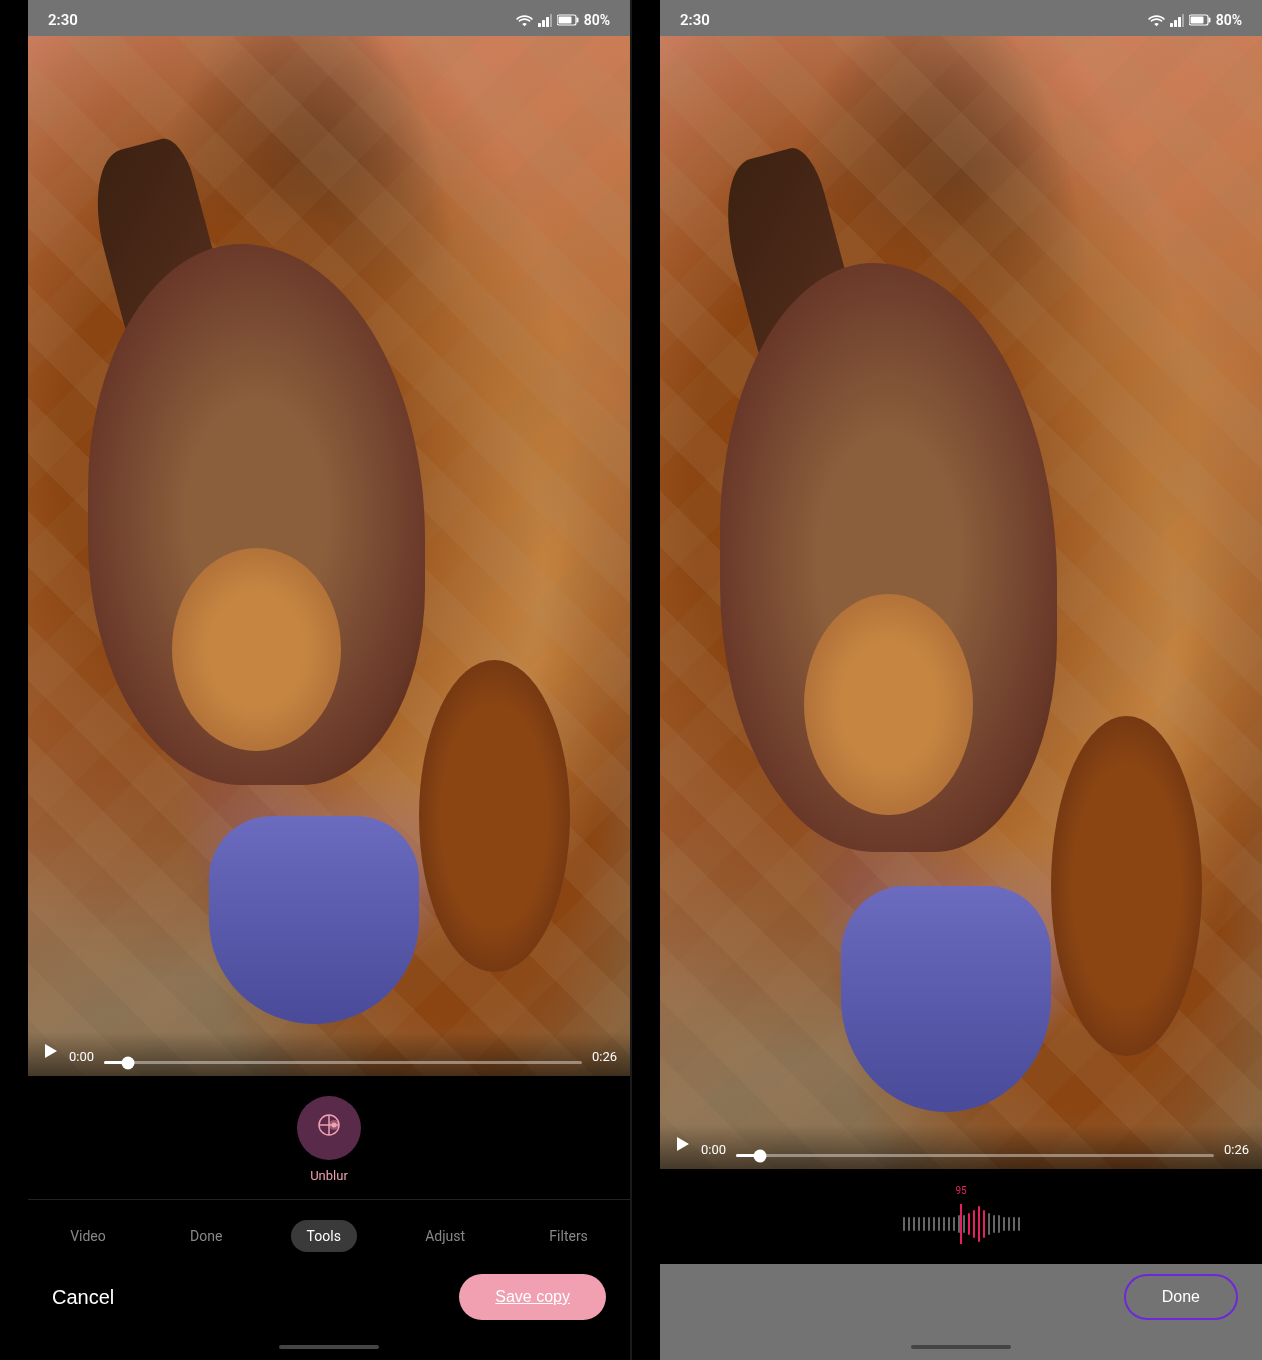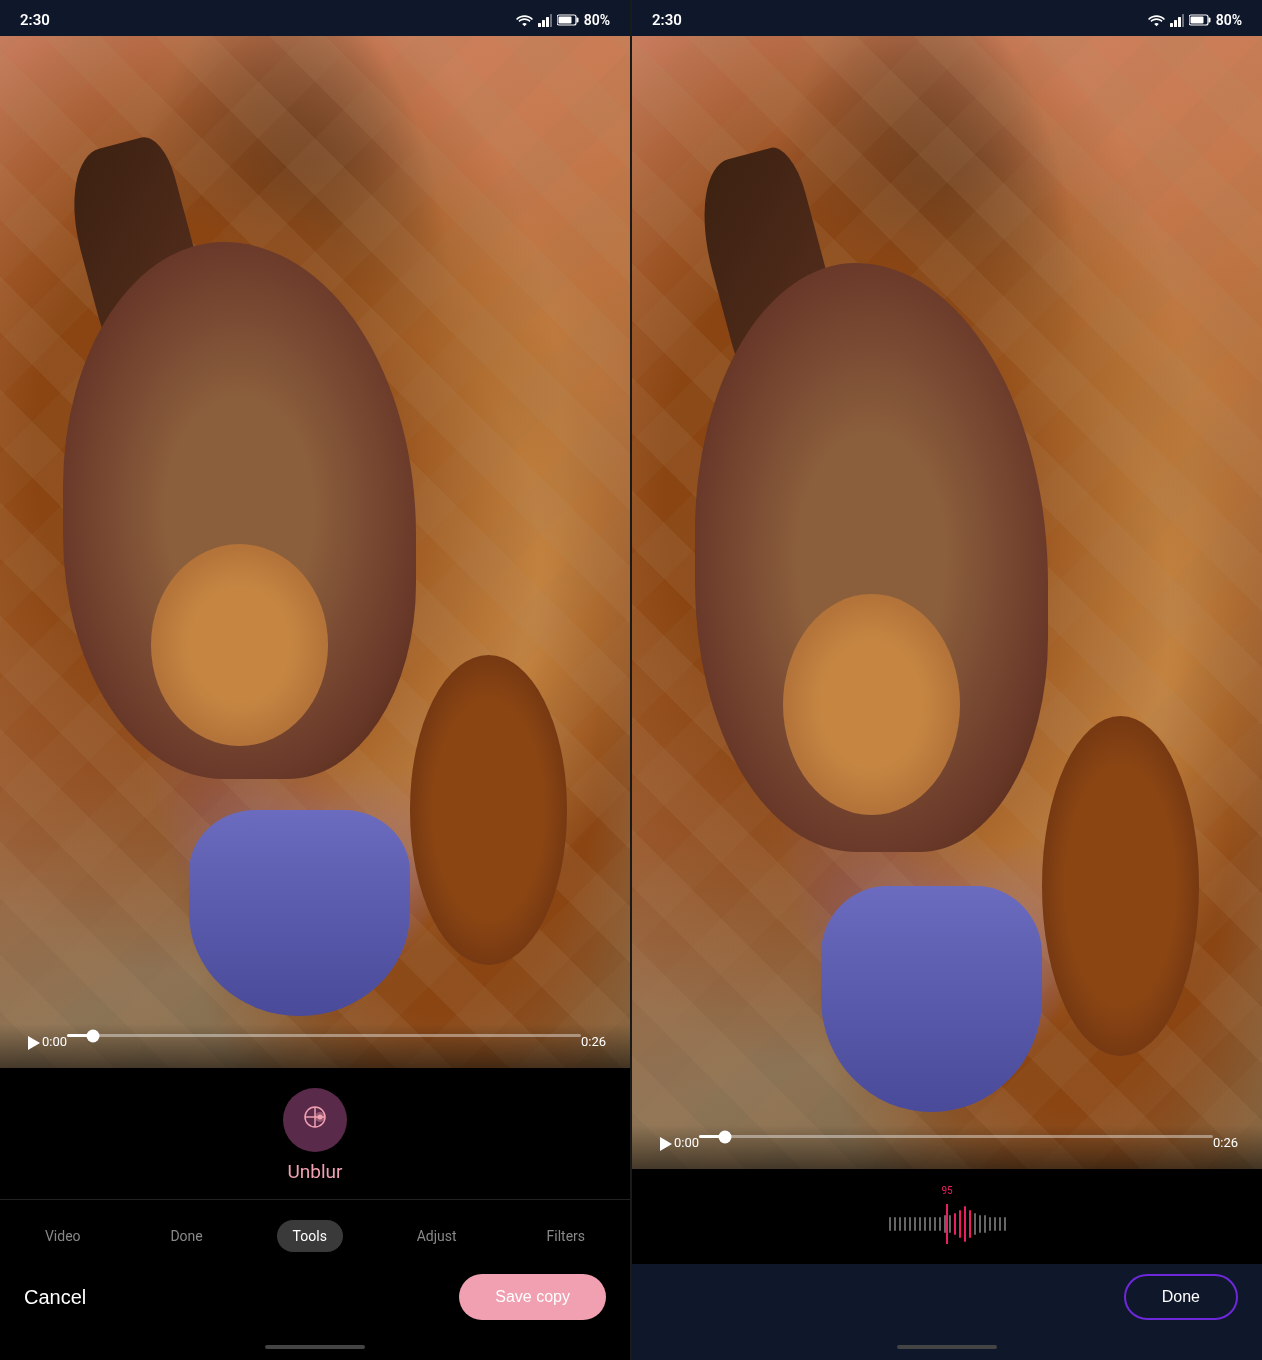--- a/index.html
+++ b/index.html
@@ -10,22 +10,23 @@
       background: #000;
       display: flex;
       font-family: 'Roboto', Arial, sans-serif;
       overflow: hidden;
     }
 
     .phone-panel {
       flex: 1;
       display: flex;
       flex-direction: column;
-      background: #0f172a;
+      background: #737373;
       position: relative;
+      margin-left: 28px;
     }
 
     .divider {
       width: 2px;
       background: #1a1a1a;
       flex-shrink: 0;
     }
 
     
     .status-bar {
@@ -137,25 +138,25 @@
       background: linear-gradient(180deg, #6B6BBF 0%, #4a4a9a 100%);
       border-radius: 30% 30% 50% 50%;
     }
 
     
     .playback-bar {
       position: absolute;
       bottom: 0;
       left: 0;
       right: 0;
-      padding: 10px 24px 12px;
+      padding: 10px 13px 12px;
       background: linear-gradient(transparent, rgba(0,0,0,0.5));
       display: flex;
-      align-items: flex-start;
-      gap: 0;
+      align-items: flex-end;
+      gap: 10px;
     }
 
     .play-btn {
       color: #fff;
       font-size: 16px;
       flex-shrink: 0;
     }
 
     .time-label {
       color: #fff;
@@ -220,21 +221,21 @@
       margin-bottom: 8px;
     }
 
     .tool-icon-inner {
       color: #f0a0b0;
       font-size: 26px;
     }
 
     .tool-label {
       color: #f0a0b0;
-      font-size: 19px;
+      font-size: 13px;
     }
 
     
     .tab-nav {
       display: flex;
       justify-content: space-around;
       padding: 20px 0 12px;
       border-top: 1px solid #222;
     }
 
@@ -270,20 +271,21 @@
 
     .save-btn {
       background: #f0a0b0;
       color: #fff;
       border: none;
       border-radius: 24px;
       padding: 14px 36px;
       font-size: 16px;
       font-weight: 500;
       cursor: pointer;
+      text-decoration: underline;
     }
 
     
     .home-indicator {
       height: 20px;
       display: flex;
       align-items: center;
       justify-content: center;
       padding-bottom: 6px;
     }

